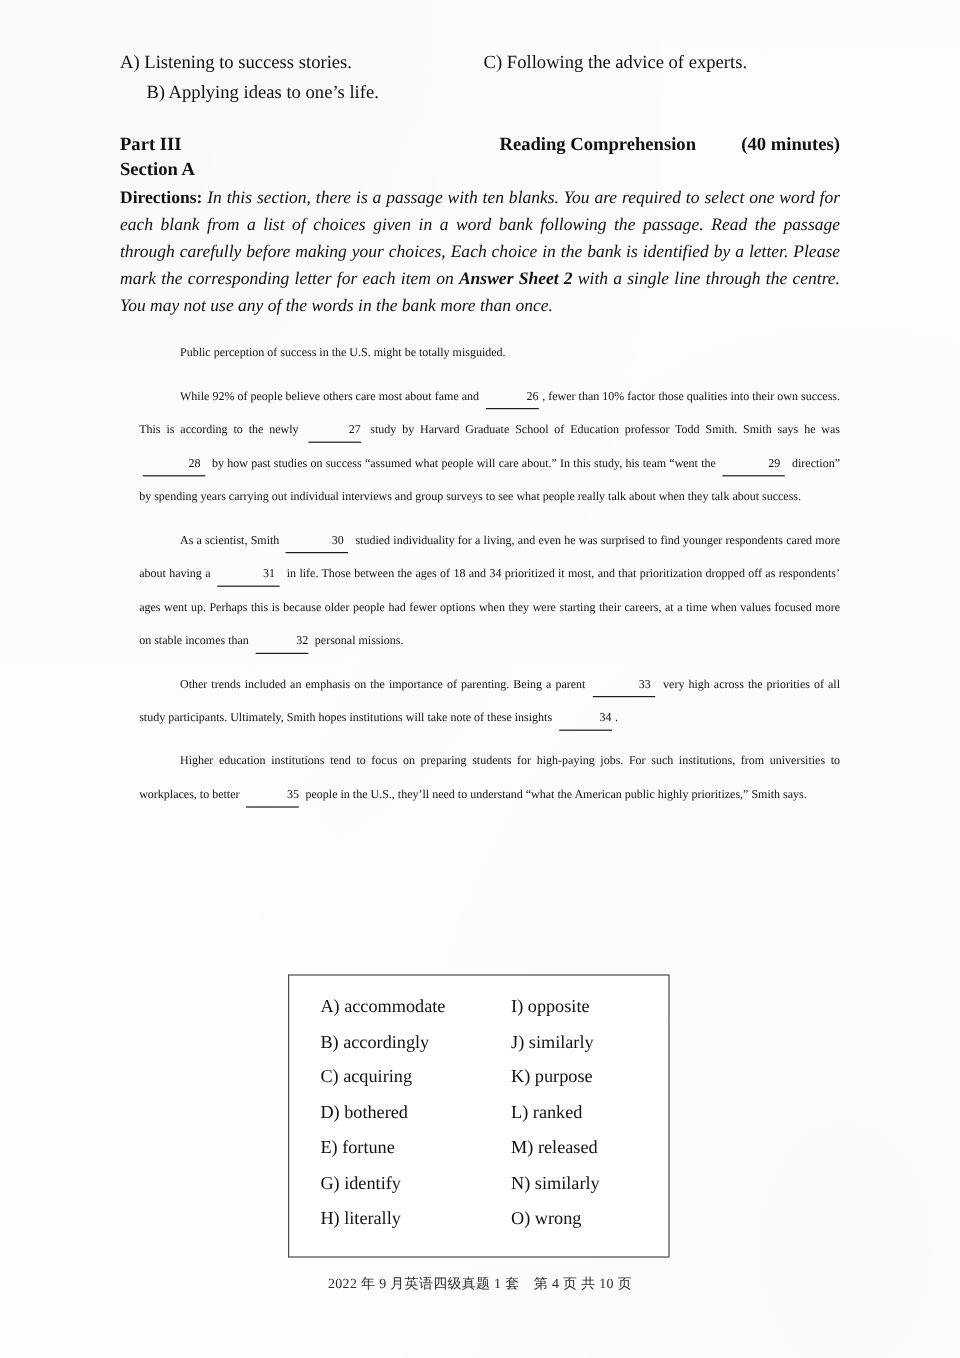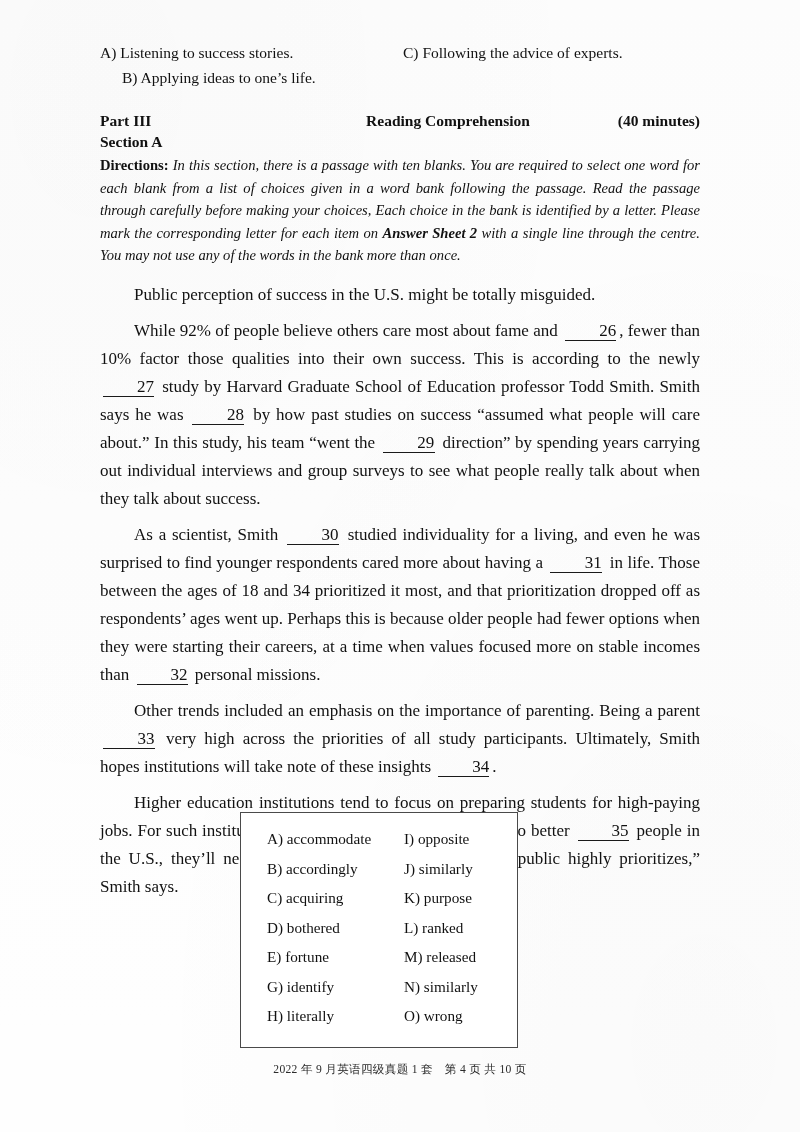--- a/index.html
+++ b/index.html
@@ -65,21 +65,21 @@
 
   
   .part-head {
     display: flex;
     align-items: baseline;
     font-weight: bold;
     font-size: 15.5px;
     margin-top: 22px;
   }
   .part-head .ph-left { width: 200px; flex: 0 0 200px; }
-  .part-head .ph-mid  { flex: 1 1 auto; text-align: center; margin-left: 16px; }
+  .part-head .ph-mid  { flex: 1 1 auto; text-align: right; margin-left: 16px; }
   .part-head .ph-right{ width: 120px; flex: 0 0 120px; text-align: right; }
 
   .section-head {
     font-weight: bold;
     font-size: 15.5px;
     margin-top: 3px;
   }
 
   
   .directions {
@@ -97,22 +97,23 @@
     font-style: italic;
   }
   .directions .dir-strong {
     font-style: italic;
     font-weight: bold;
   }
 
   
   .passage {
     margin-top: 14px;
-    font-size: 17px;
+    font-size: 10px;
     line-height: 28px;
+    margin-left: 16px;
   }
   .passage p {
     margin: 0 0 0 0;
     text-align: justify;
     text-justify: inter-word;
     text-indent: 34px;
   }
   .passage p.p-spaced {
     margin-top: 8px;
   }
@@ -130,21 +131,21 @@
   
   .wordbank-wrap {
     position: absolute;
     left: 240px;
     top: 812px;
     width: 318px;
   }
   .wordbank {
     border: 1.4px solid #4a4a4a;
     box-sizing: border-box;
-    width: 278px;
+    width: 318px;
     height: 236px;
     padding: 11px 0 8px 0;
     background: #ffffff;
   }
   .wb-grid {
     display: flex;
   }
   .wb-col {
     font-size: 15.2px;
     line-height: 29.5px;

